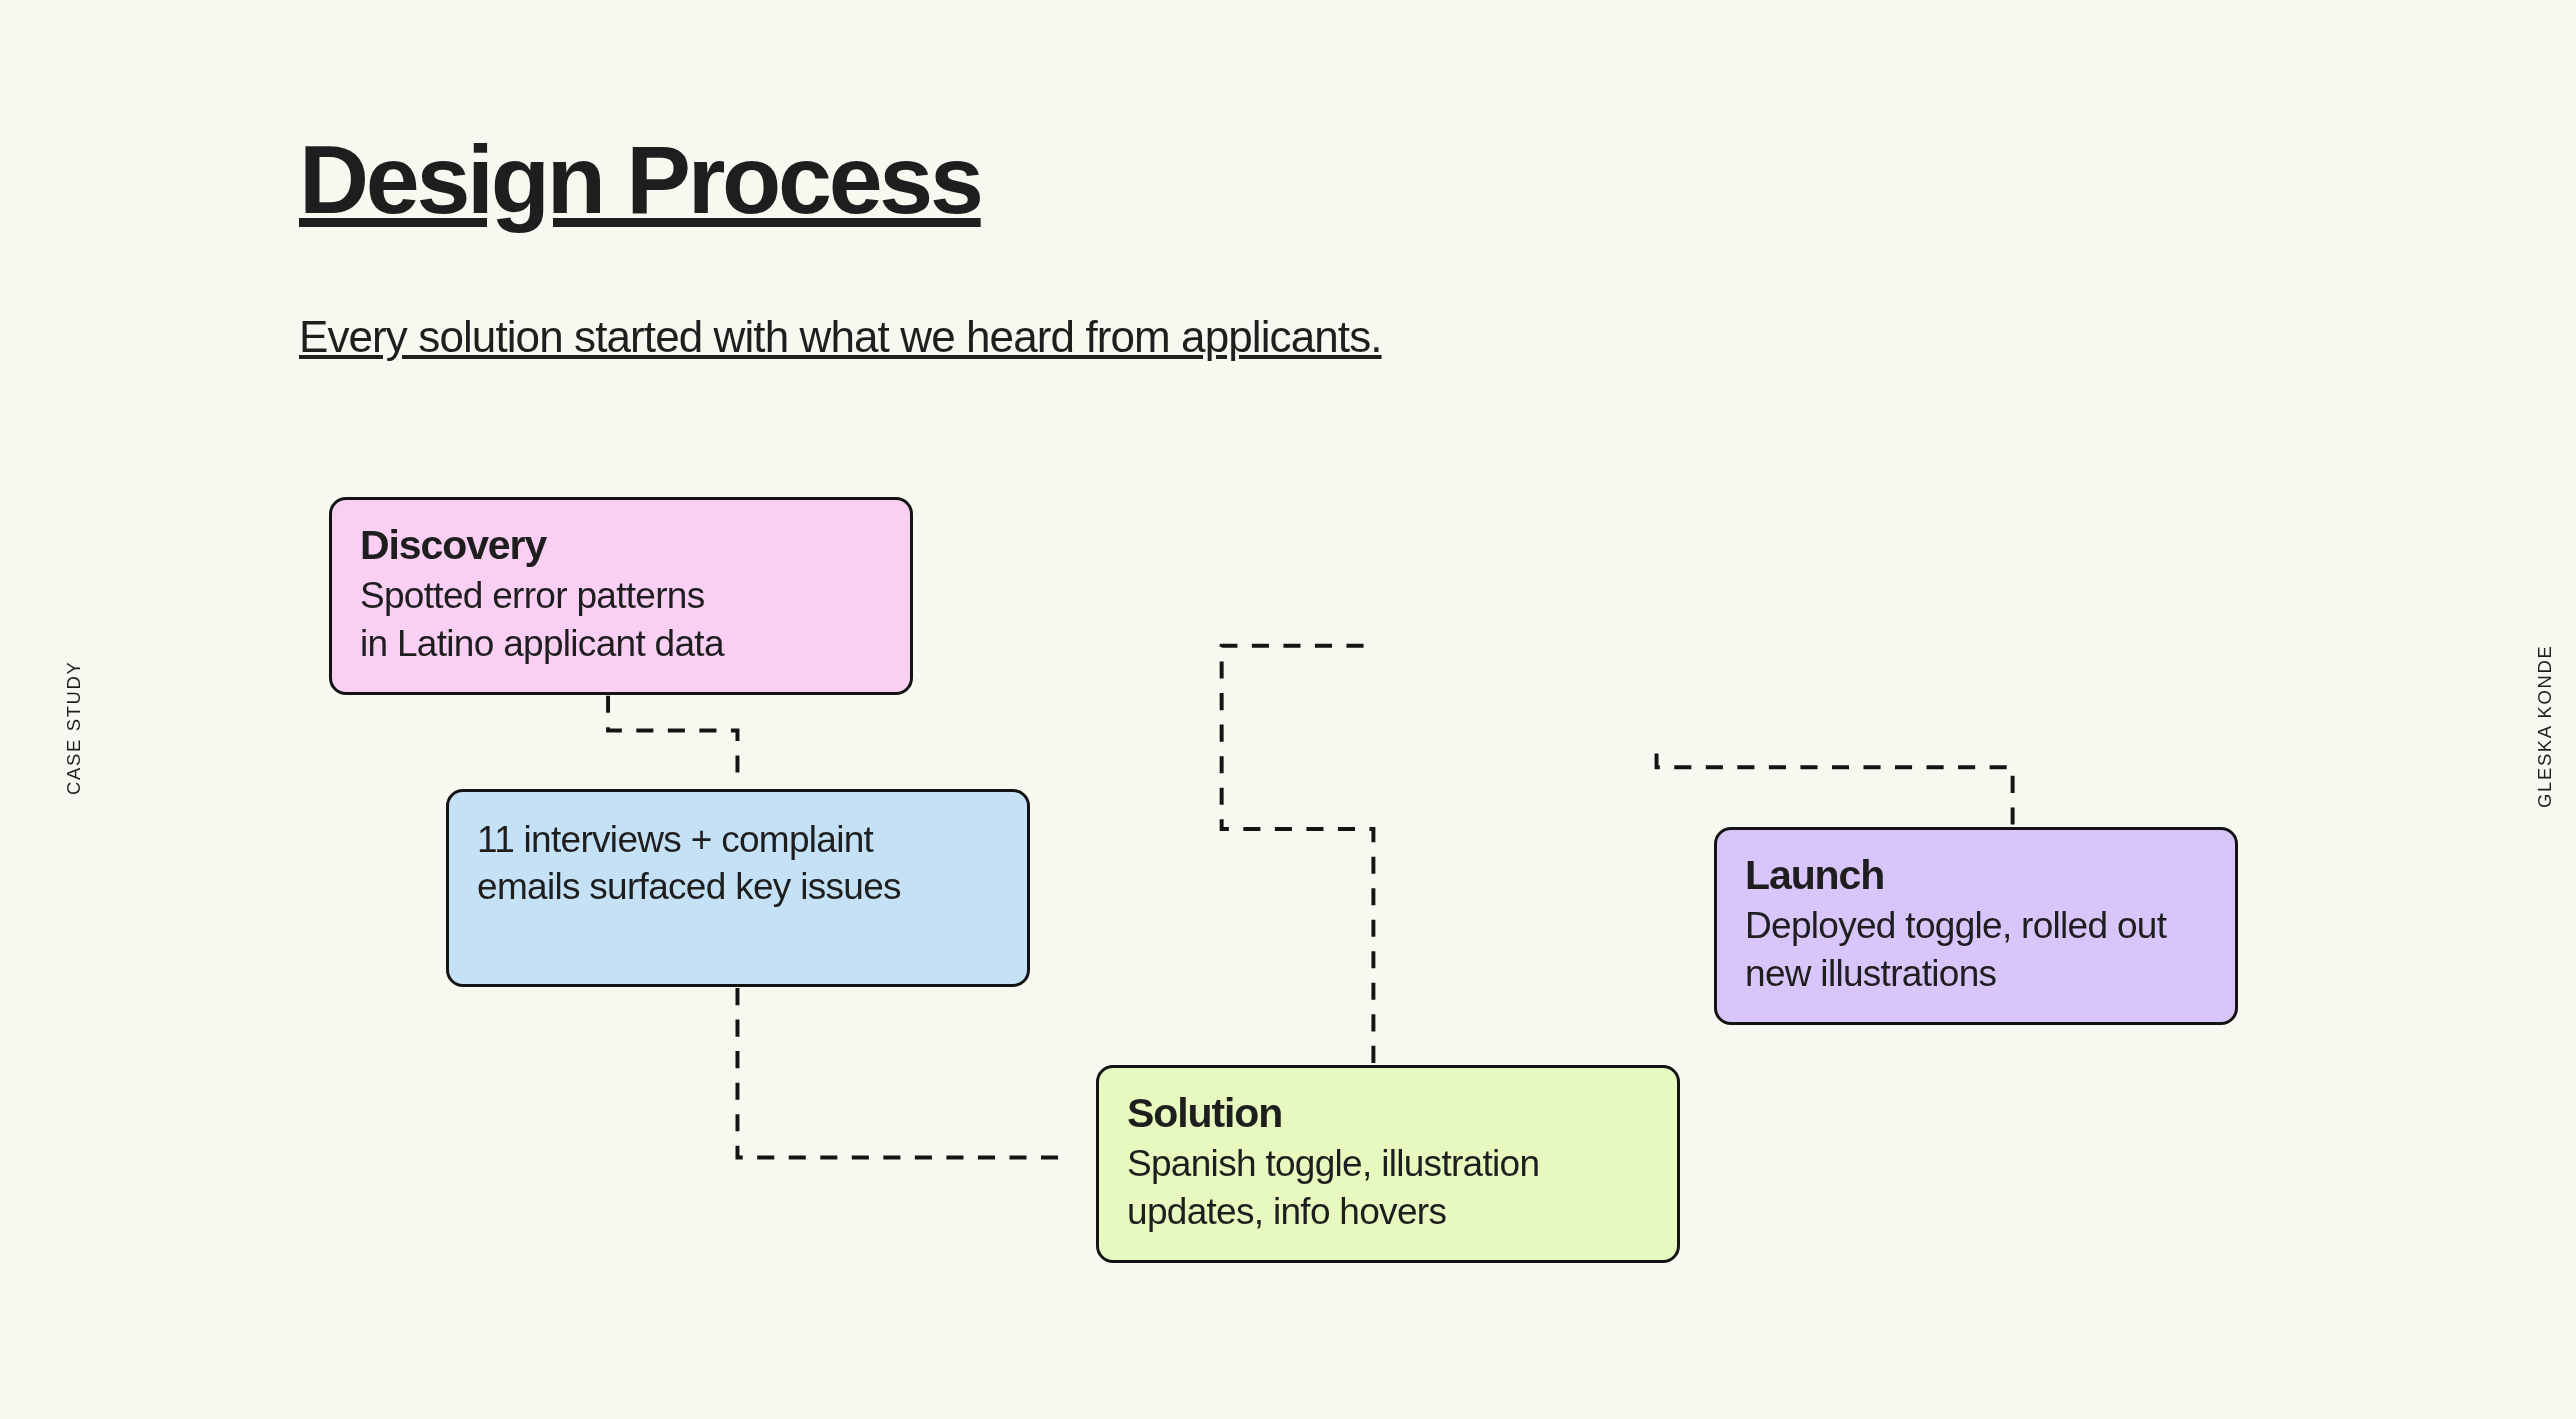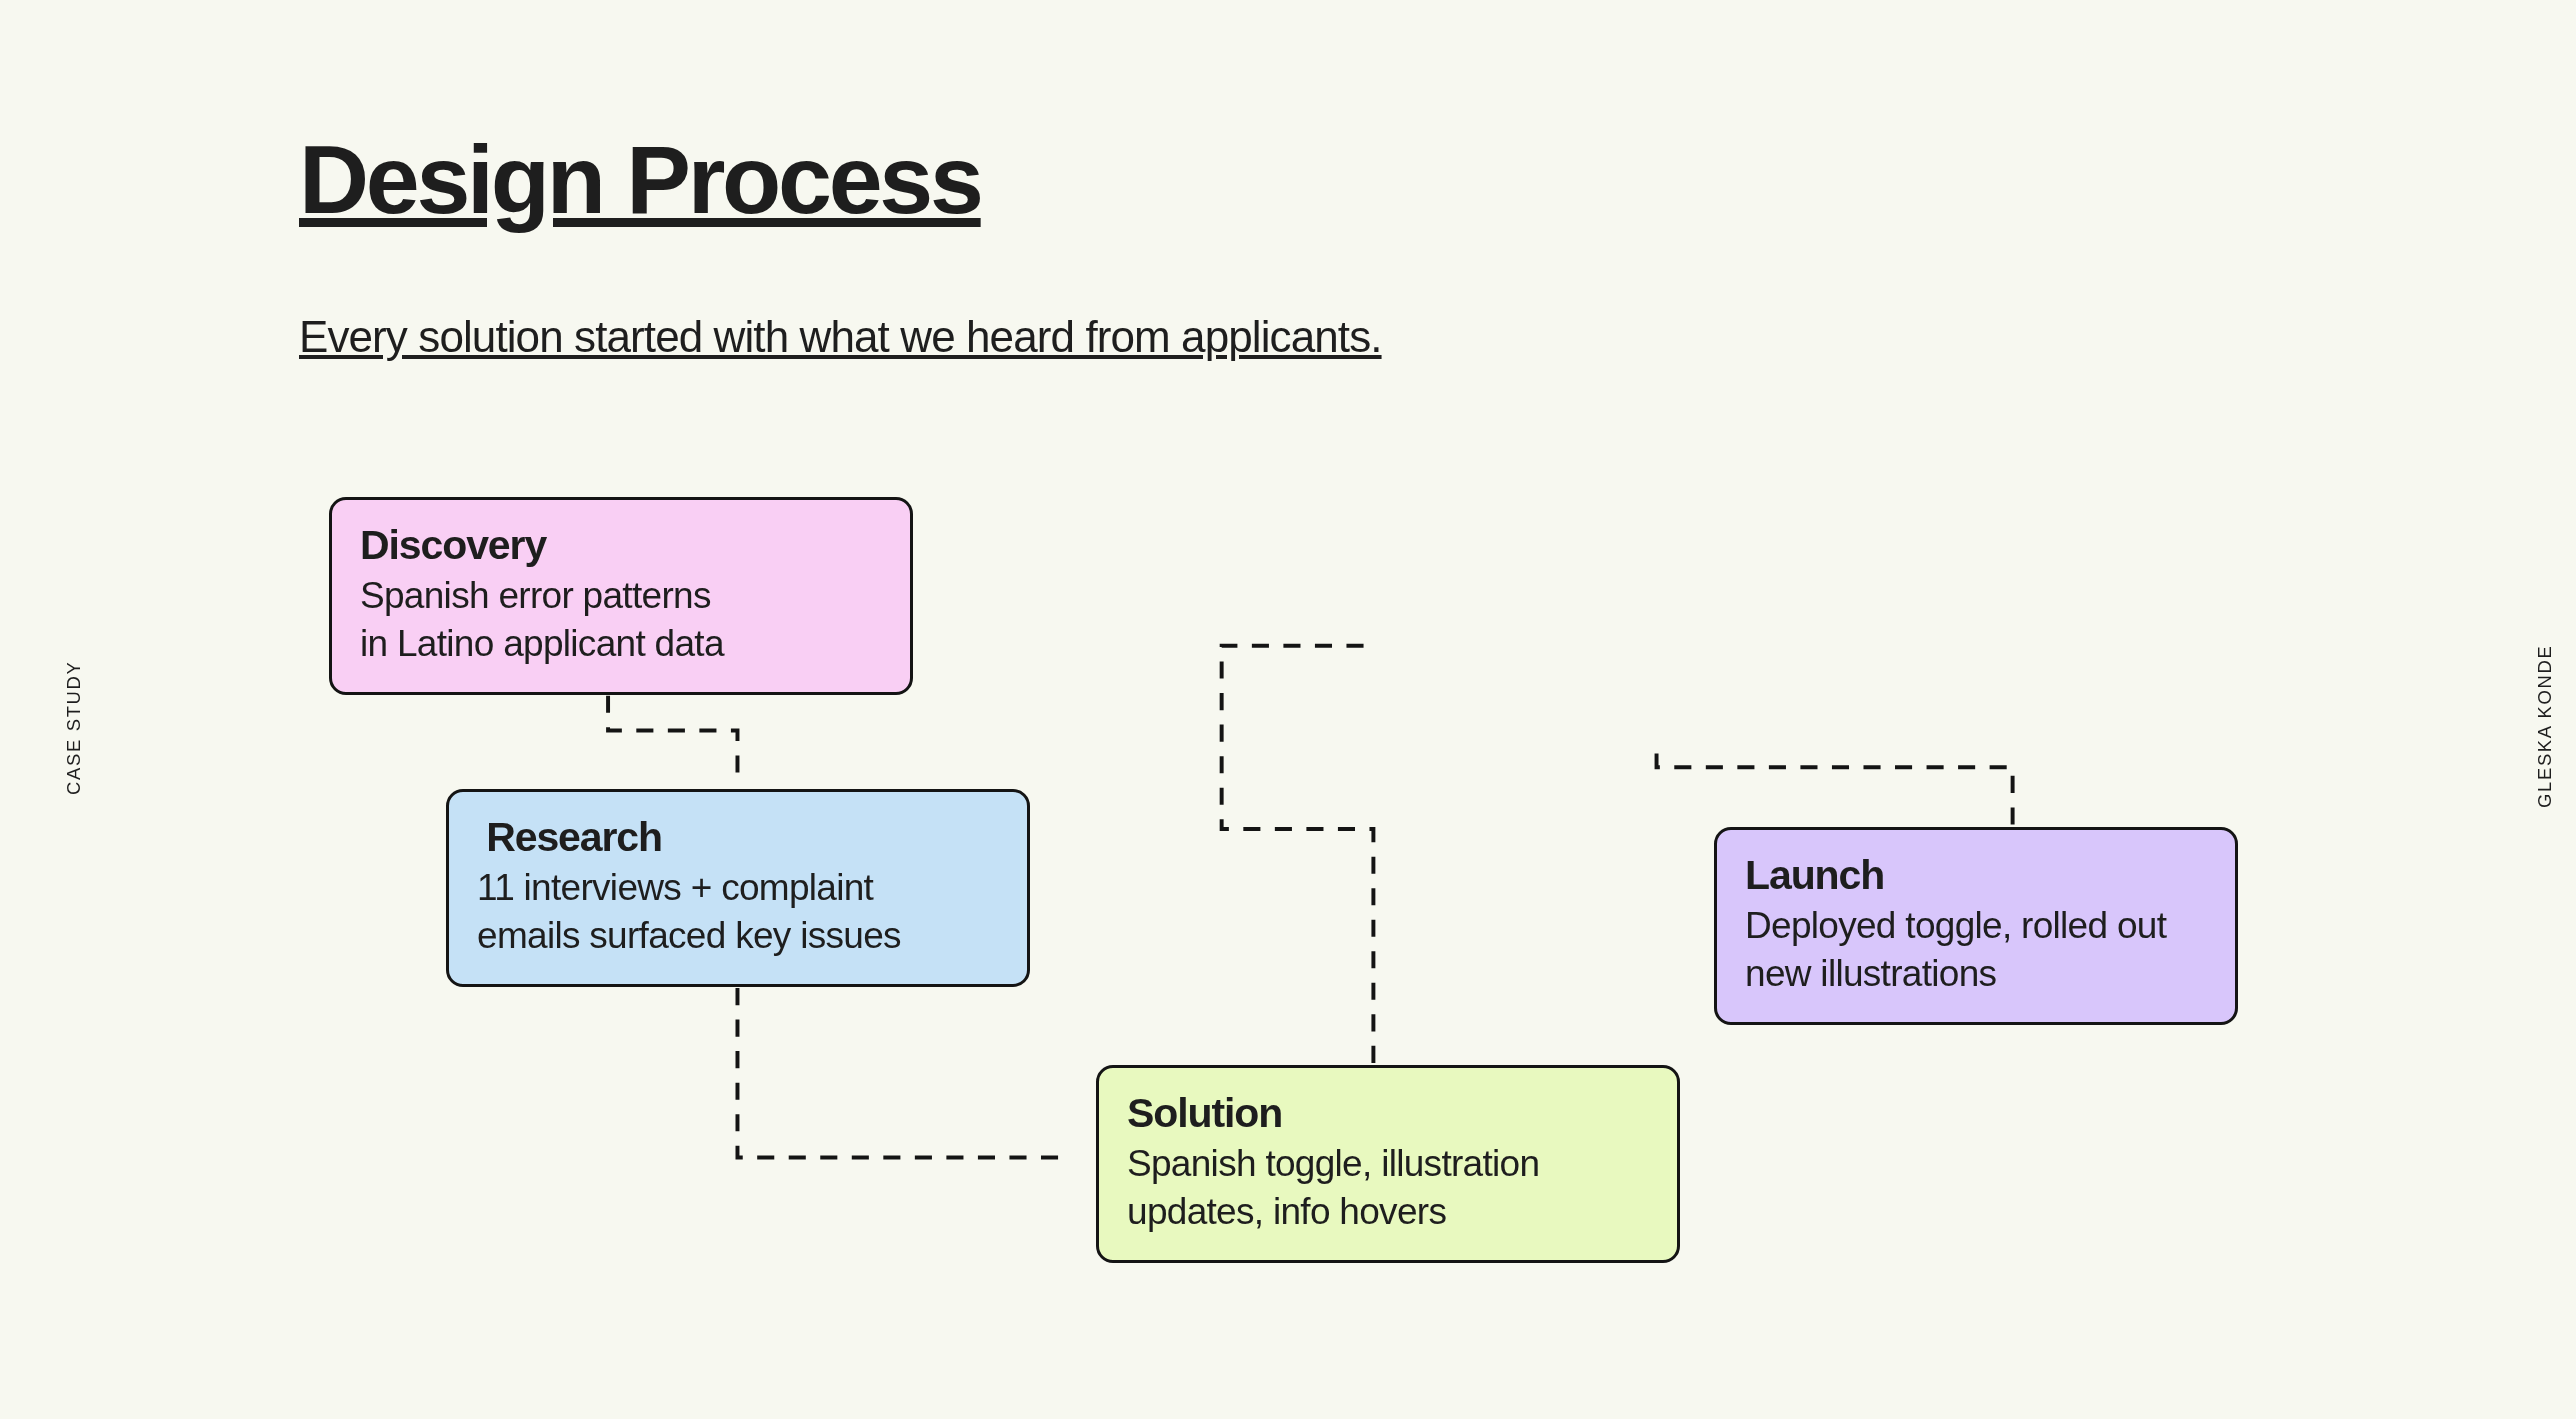--- a/index.html
+++ b/index.html
@@ -142,26 +142,25 @@
     <g fill="none" stroke="#141414" stroke-width="6" stroke-dasharray="26 22" stroke-linecap="butt">
       <path d="M 925 1059 L 925 1112 L 1122 1112 L 1122 1198"></path>
       <path d="M 1122 1504 L 1122 1762 L 1629 1762"></path>
       <path d="M 2090 1618 L 2090 1262 L 1859 1262 L 1859 983 L 2093 983"></path>
       <path d="M 2521 1147 L 2521 1168 L 3063 1168 L 3063 1256"></path>
     </g>
   </svg>
 
   <div class="card" id="card-discovery" style="background: rgb(249, 207, 244); border-color: rgb(20, 20, 20);">
     <div class="card-title">Discovery</div>
-    <div class="card-body">Spanish error patterns
+    <div class="card-body">Spotted error patterns
 in Latino applicant data</div>
   </div>
 
   <div class="card" id="card-research" style="background: rgb(197, 225, 246); border-color: rgb(20, 20, 20);">
-    <div class="card-title">Research</div>
     <div class="card-body">11 interviews + complaint
 emails surfaced key issues</div>
   </div>
 
   <div class="card" id="card-solution" style="background: rgb(232, 249, 191); border-color: rgb(20, 20, 20);">
     <div class="card-title">Solution</div>
     <div class="card-body">Spanish toggle, illustration
 updates, info hovers</div>
   </div>
 

